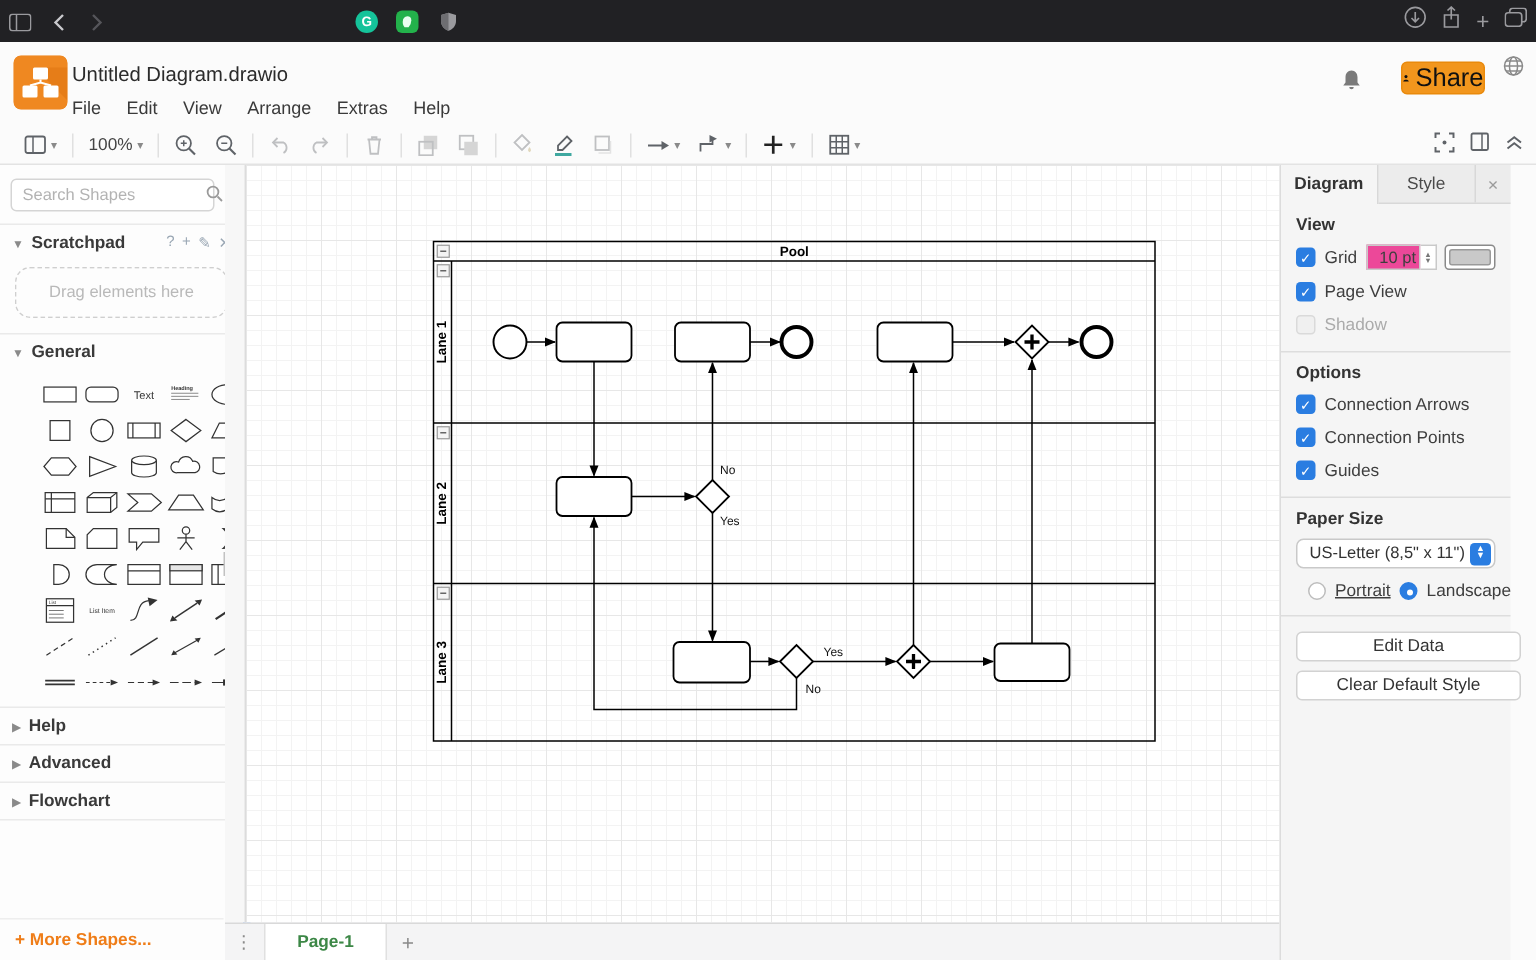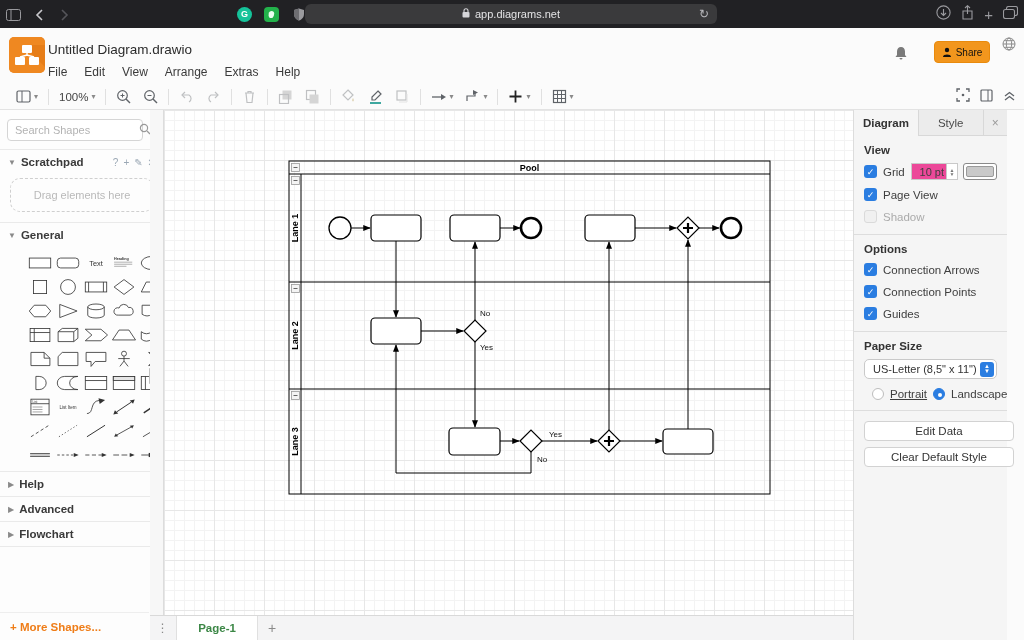--- a/index.html
+++ b/index.html
@@ -17,34 +17,34 @@
   .bb-right { position:absolute; right:6px; top:0; height:28px; display:flex; align-items:center; gap:10px; }
 
   
   .app-header { position:absolute; left:0; top:28px; width:1024px; height:56px; background:#fbfbfb;text-decoration:underline; }
   .logo { position:absolute; left:9px; top:9px; width:36px; height:36px; border-radius:5px; background:#ef8821; overflow:hidden; }
   .logo svg { position:absolute; left:0; top:0; }
   .doc-title { position:absolute; left:48px; top:14px; font-size:13.5px; color:#2b2b2b; }
   .menu-row { position:absolute; left:48px; top:37px; display:flex; gap:17px; font-size:12px; color:#3a3a3a; }
   .menu-row span { cursor:default; }
   .bell { position:absolute; right:116px; top:18px; color:#6d6d6d; }
-  .share-btn { position:absolute; right:34px; top:13px; width:56px; height:22px; background:#f2961d; border:1px solid #e98a0c; border-radius:4px; display:flex; align-items:center; justify-content:center; gap:4px; font-size:10px; color:#111; }
+  .share-btn { position:absolute; right:34px; top:13px; width:56px; height:22px; background:#f2961d; border:1px solid #e98a0c; border-radius:4px; display:flex; align-items:center; justify-content:center; gap:4px; font-size:17px; color:#111; }
   .globe { position:absolute; right:8px; top:9px; color:#8a8a8a; }
 
   
   .toolbar { position:absolute; left:0; top:84px; width:1024px; height:26px; background:#fbfbfb; border-bottom:1px solid #e3e3e3; display:flex; align-items:center; padding-left:10px; }
   .tb-item { display:flex; align-items:center; color:#5f6368; padding:0 6px; height:22px; font-size:11px; }
   .tb-item.disabled { opacity:.38; }
   .tb-item .caret { font-size:8px; color:#8a8a8a; margin-left:3px; }
   .tb-sep { width:1px; height:16px; background:#e0e0e0; margin:0 4px; }
   .tb-right { position:absolute; right:8px; top:0; height:26px; display:flex; align-items:center; gap:10px; color:#5f6368; }
   .zoom-label { font-size:11.5px; color:#444; }
 
   
-  .sidebar { position:absolute; left:0; top:110px; width:167px; height:530px; background:#fdfdfd; border-right:3px solid #3b82f6; font-size:11.5px; color:#3a3a3a; }
+  .sidebar { position:absolute; left:0; top:110px; width:167px; height:530px; background:#fdfdfd; border-right:5px solid #3b82f6; font-size:11.5px; color:#3a3a3a; }
   .search-wrap { position:relative; margin:9px 7px 8px 7px; }
   .search-input { width:136px; height:22px; border:1px solid #d5d5d5; border-radius:4px; padding:0 22px 0 7px; font-size:11px; color:#444; background:#fff; font-family:"Liberation Sans",sans-serif; }
   .search-input::placeholder { color:#b3b3b3; }
   .search-icon { position:absolute; right:6px; top:4px; color:#9a9a9a; }
   .side-sec { border-top:1px solid #eaeaea; padding:6px 8px; display:flex; align-items:center; }
   .side-sec .tri { font-size:8px; color:#8a8a8a; margin-right:5px; }
   .side-sec .sec-label { font-weight:bold; font-size:11.5px; }
   .scratch-icons { margin-left:auto; display:flex; gap:5px; color:#9aa7b4; font-size:10px; }
   .drag-area { margin:4px 10px 10px 10px; height:34px; border:1.5px dashed #cfcfcf; border-radius:10px; display:flex; align-items:center; justify-content:center; color:#b9b9b9; font-size:11px; }
   .shape-grid { display:grid; grid-template-columns:repeat(5,28px); padding:4px 0 4px 5px; }
@@ -132,30 +132,20 @@
         <svg width="9" height="9" viewBox="0 0 10 10">
             <path d="M2,3 Q3,1 5,1 Q8,1 8,4 Q8,7 6,9 L3,9 Q1,7 2,3 Z" fill="#eafff0"></path>
           </svg>
       </div>
       <div class="ext" style="background:transparent;">
         <svg width="12" height="13" viewBox="0 0 12 13">
             <path d="M6,0.5 L11,2 V6 C11,9.5 8.5,11.8 6,12.5 C3.5,11.8 1,9.5 1,6 V2 Z" fill="#9a9a9e"></path>
             <path d="M6,0.5 L6,12.5 C3.5,11.8 1,9.5 1,6 V2 Z" fill="#6e6e72"></path>
           </svg>
       </div>
-    </div>
-    <div class="url-pill">
-      <span class="lock">
-        <svg width="8" height="10" viewBox="0 0 8 10">
-            <rect x="0.5" y="4" width="7" height="5.5" rx="1" fill="#d6d6da"></rect>
-            <path d="M2,4 V2.8 A2,2 0 0 1 6,2.8 V4" fill="none" stroke="#d6d6da" stroke-width="1.1"></path>
-          </svg>
-      </span>
-      <span>app.diagrams.net</span>
-      <span class="reload">↻</span>
     </div>
     <div class="bb-right">
       <span>
         <svg width="15" height="15" viewBox="0 0 15 15">
             <circle cx="7.5" cy="7.5" r="6.6" fill="none" stroke="#9a9a9e" stroke-width="1.1"></circle>
             <path d="M7.5,4 V10 M5,8 L7.5,10.5 L10,8" fill="none" stroke="#9a9a9e" stroke-width="1.1"></path>
           </svg>
       </span>
       <span>
         <svg width="13" height="15" viewBox="0 0 13 15">

